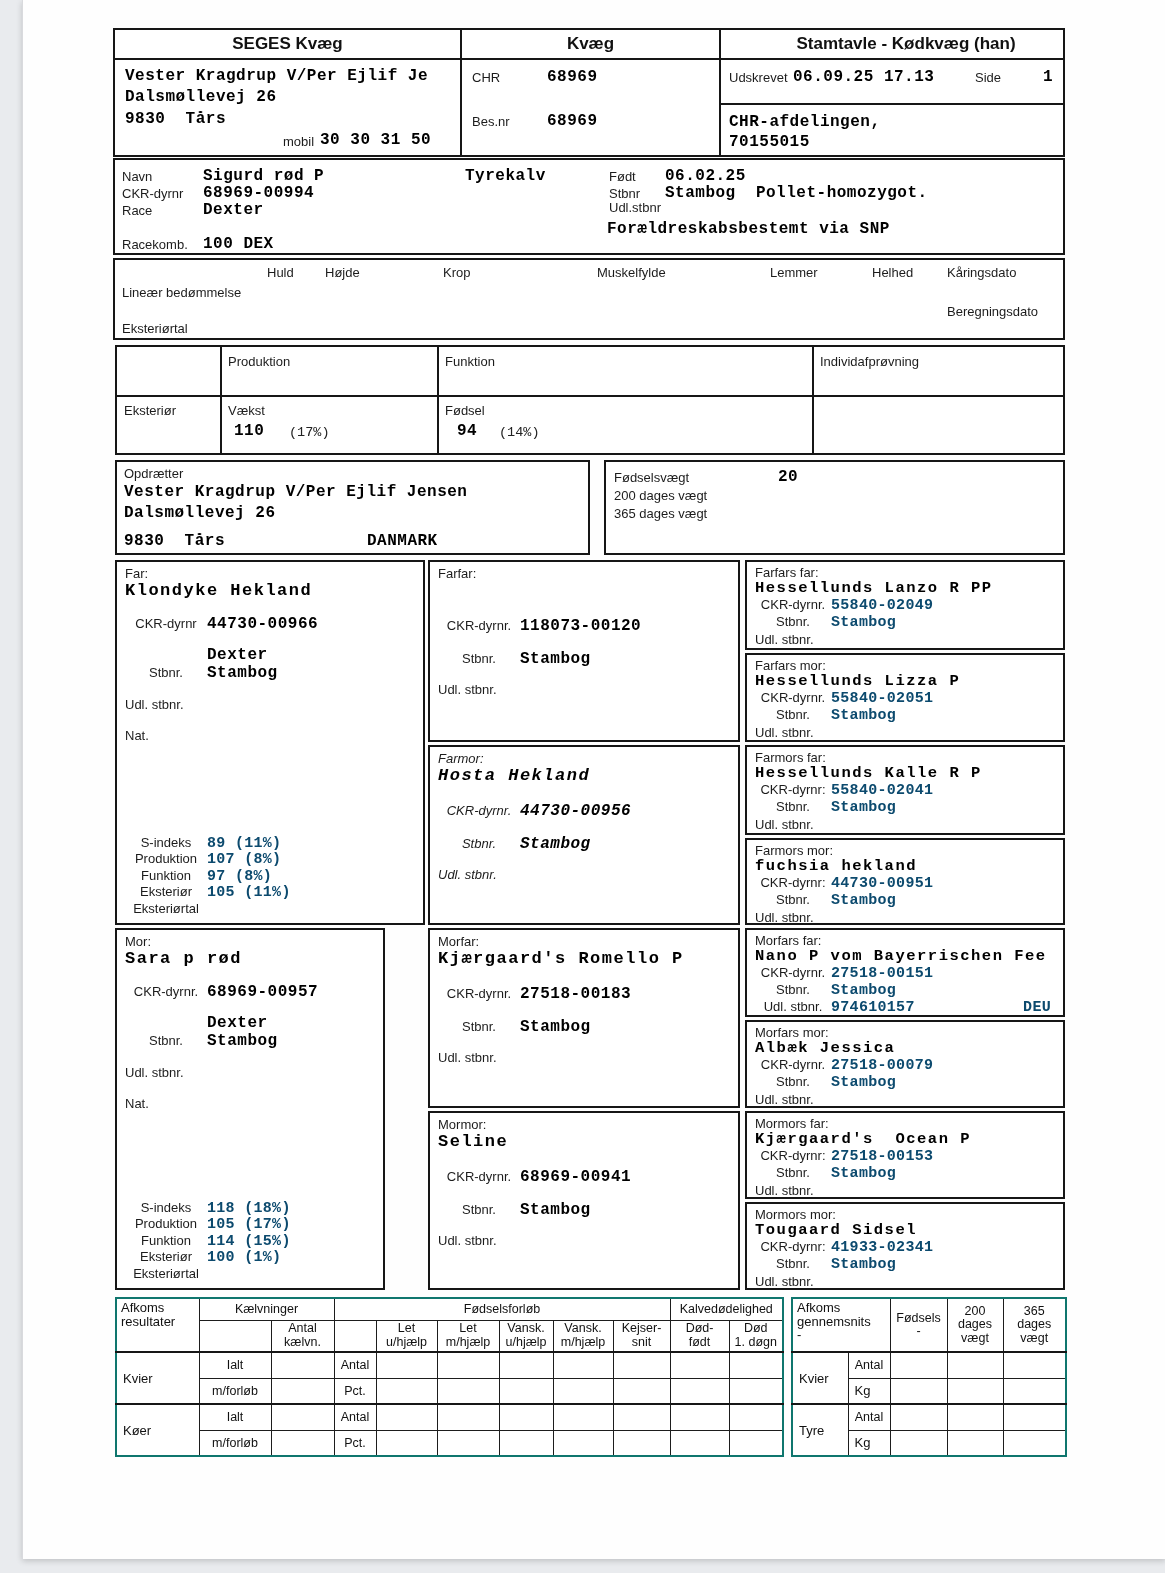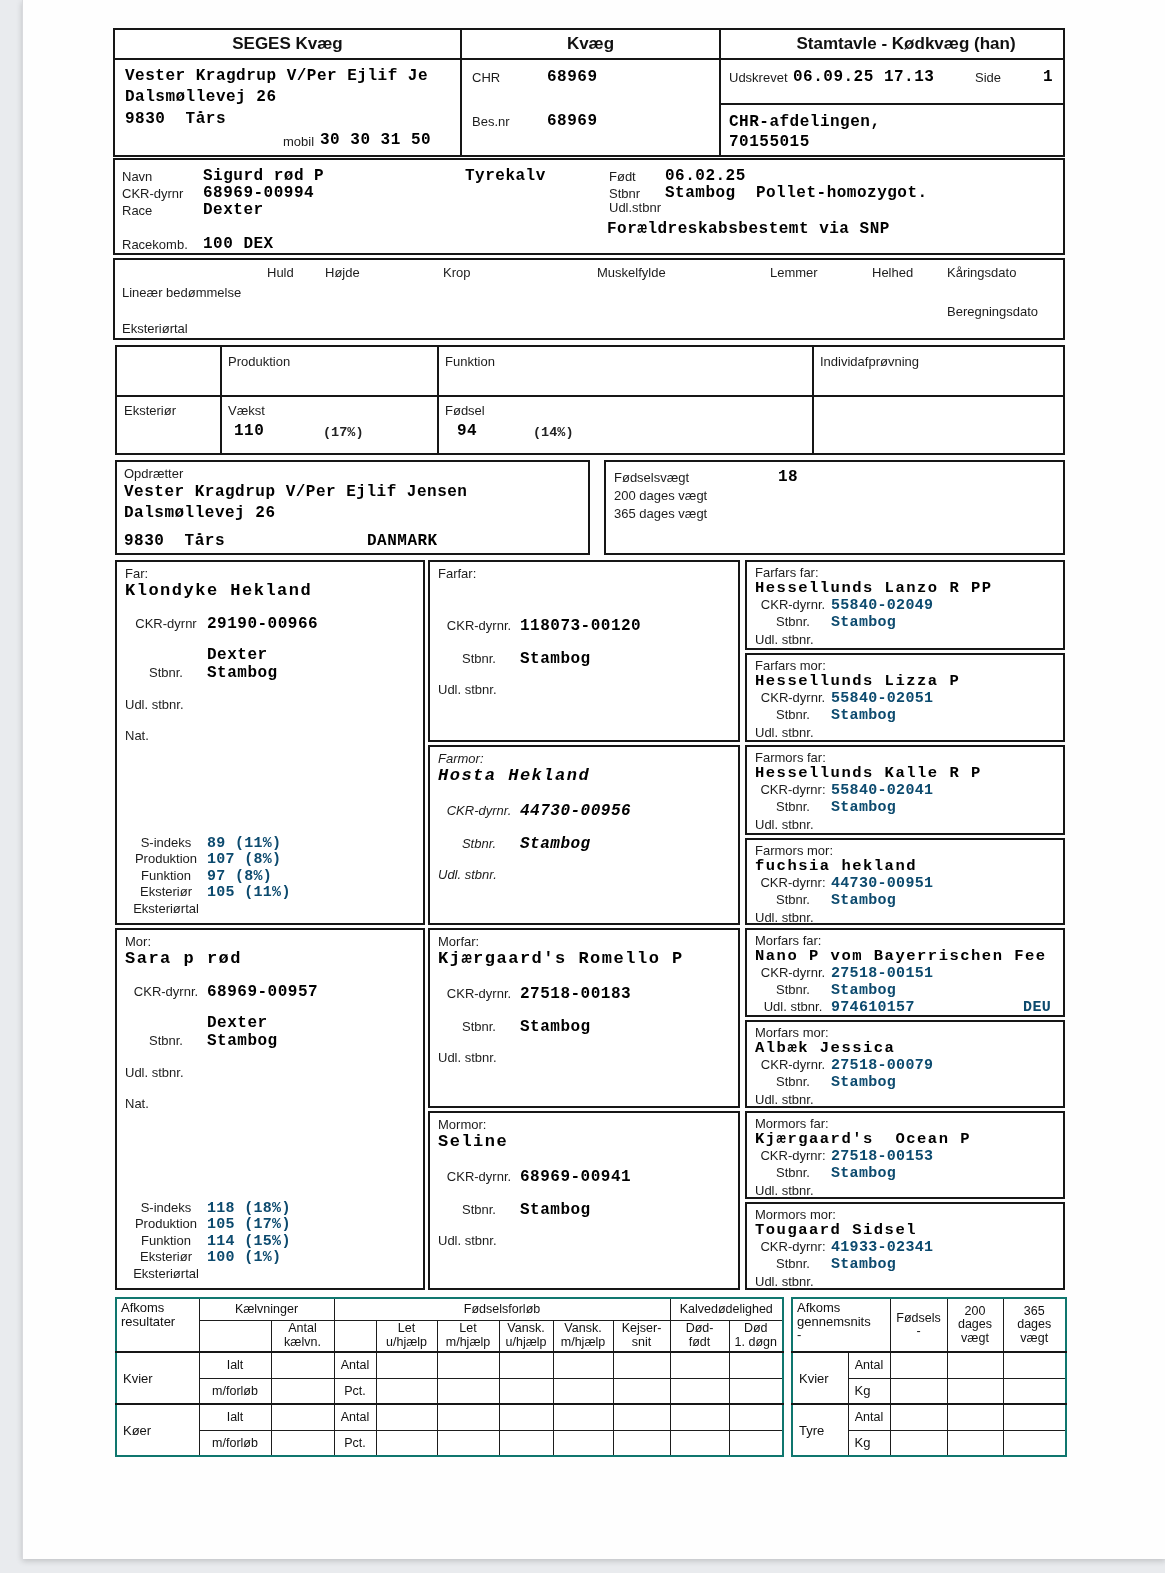--- a/index.html
+++ b/index.html
@@ -7,22 +7,22 @@
          font-family:"Liberation Sans",sans-serif;color:#111;}
   #page{position:absolute;left:22px;top:0;width:1143px;height:1559px;background:#fefefe;
         border-left:1px solid #d9dadd;box-shadow:0 2px 6px rgba(0,0,0,.18);}
   .box{position:absolute;border:2px solid #161616;background:#fff;box-sizing:border-box;}
   .lbl{position:static;font-size:13px;color:#1c1c1c;line-height:15px;}
   .abs{position:absolute;}
   .v{font-family:"Liberation Mono","DejaVu Sans Mono",monospace;font-weight:700;font-size:16px;
      letter-spacing:.5px;white-space:pre;color:#000;line-height:18px;}
   .vs{font-family:"Liberation Mono","DejaVu Sans Mono",monospace;font-weight:700;font-size:15px;
      letter-spacing:.3px;white-space:pre;color:#0c4a6e;}
-  .vp{font-family:"Liberation Mono","DejaVu Sans Mono",monospace;font-weight:700;font-size:13.5px;
-     white-space:pre;color:#222;margin-left:34px;}
+  .vp{font-family:"Liberation Mono","DejaVu Sans Mono",monospace;font-weight:400;font-size:13.5px;
+     white-space:pre;color:#222;}
   .nm{font-family:"Liberation Mono","DejaVu Sans Mono",monospace;font-weight:700;font-size:17px;
      letter-spacing:1.5px;white-space:pre;color:#000;min-height:20px;line-height:20px;}
   .nmsm{font-size:15.5px;letter-spacing:1.5px;min-height:17px;line-height:17px;}
   .ttl{font-weight:700;font-size:17px;text-align:center;line-height:26px;}
   .vline{position:absolute;top:0;bottom:0;width:2px;background:#161616;}
   .hline{position:absolute;left:0;right:0;height:2px;background:#161616;}
   .pbox{position:absolute;border:2px solid #161616;background:#fff;box-sizing:border-box;padding:4px 8px;}
   .prow{display:flex;align-items:baseline;text-align:center;}
   .w82{width:82px;flex:none;}
   .w76{width:76px;flex:none;}
@@ -120,31 +120,31 @@
   <div class="box" style="left:115px;top:460px;width:475px;height:95px;">
     <div class="abs lbl" style="left:7px;top:4px;">Opdrætter</div>
     <div class="abs v" style="left:7px;top:21px;">Vester Kragdrup V/Per Ejlif Jensen</div>
     <div class="abs v" style="left:7px;top:42px;">Dalsmøllevej 26</div>
     <div class="abs v" style="left:7px;top:70px;">9830  Tårs</div>
     <div class="abs v" style="left:250px;top:70px;">DANMARK</div>
   </div>
 
   <div class="box" style="left:604px;top:460px;width:461px;height:95px;">
     <div class="abs lbl" style="left:8px;top:8px;">Fødselsvægt</div>
-    <div class="abs v" style="left:172px;top:6px;">18</div>
+    <div class="abs v" style="left:172px;top:6px;">20</div>
     <div class="abs lbl" style="left:8px;top:26px;">200 dages vægt</div>
     <div class="abs lbl" style="left:8px;top:44px;">365 dages vægt</div>
   </div>
 
   <div class="pbox" style="left:115px;top:560px;width:310px;height:365px;">
     <div class="lbl">Far:</div>
     <div class="nm">Klondyke Hekland</div>
     <div class="prow" style="margin-top:14px;">
         <span class="lbl w82">CKR-dyrnr</span>
-        <span class="v">29190-00966</span>
+        <span class="v">44730-00966</span>
       </div>
     <div class="prow" style="margin-top:13px;">
         <span class="lbl w82"></span>
         <span class="v">Dexter</span>
       </div>
     <div class="prow">
         <span class="lbl w82">Stbnr.</span>
         <span class="v">Stambog</span>
       </div>
     <div class="lbl" style="margin-top:15px;">Udl. stbnr.</div>
@@ -166,21 +166,21 @@
           <span class="lbl w82">Eksteriør</span>
           <span class="vs">105 (11%)</span>
         </div>
       <div class="prow">
           <span class="lbl w82">Eksteriørtal</span>
           <span class="vs"></span>
         </div>
     </div>
   </div>
 
-  <div class="pbox" style="left:115px;top:928px;width:310px;height:362px;">
+  <div class="pbox" style="left:115px;top:928px;width:270px;height:362px;">
     <div class="lbl">Mor:</div>
     <div class="nm">Sara p rød</div>
     <div class="prow" style="margin-top:14px;">
         <span class="lbl w82">CKR-dyrnr.</span>
         <span class="v">68969-00957</span>
       </div>
     <div class="prow" style="margin-top:13px;">
         <span class="lbl w82"></span>
         <span class="v">Dexter</span>
       </div>

